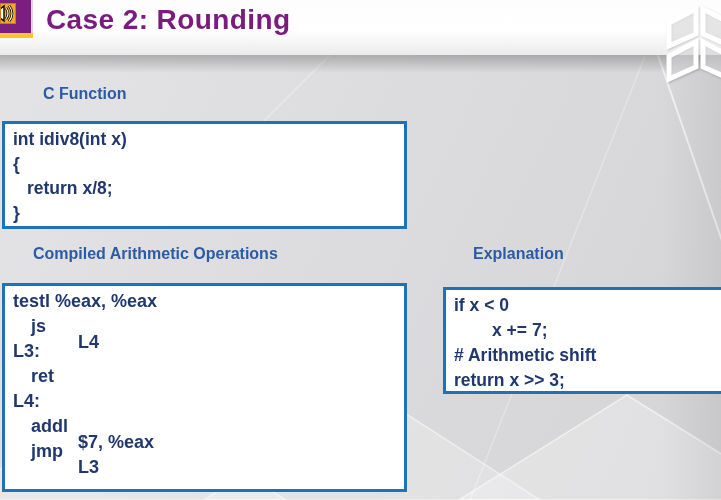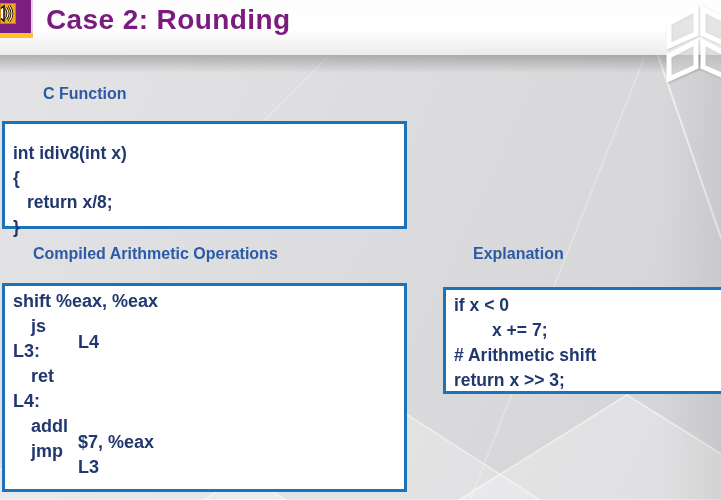--- a/index.html
+++ b/index.html
@@ -27,21 +27,21 @@
   .corner-strip{position:absolute;left:0;top:33px;width:33px;height:5px;background:#ffc32a;}
   .book-icon{position:absolute;left:659px;top:1px;}
   
   .heading{position:absolute;margin:0;font-size:16px;font-weight:bold;color:#2b5ba6;}
   #h-c{left:43px;top:85px;}
   #h-asm{left:33px;top:245px;}
   #h-exp{left:473px;top:245px;}
   
   .code-box{position:absolute;box-sizing:border-box;background:#ffffff;
     border:3px solid #1d73ba;color:#21386e;font-weight:bold;}
-  #box-c  {left:2px;  top:121px;width:405px;height:108px;font-size:17.5px;padding-top:17px;}
+  #box-c  {left:2px;  top:121px;width:405px;height:108px;font-size:17.5px;padding-top:3px;}
   #box-asm{left:2px;  top:283px;width:405px;height:209px;font-size:18px;  padding-top:3px;}
   #box-exp{left:443px;top:287px;width:313px;height:107px;font-size:17.5px;padding-top:3px;}
   .code-line{position:relative;white-space:pre;padding-left:8px;}
   #box-c   .code-line{line-height:24.5px;}
   #box-asm .code-line{line-height:25px;}
   #box-exp .code-line{line-height:25px;}
   #box-c   .ind1{padding-left:22px;}
   #box-asm .ind1{padding-left:26px;}
   #box-exp .ind2{padding-left:46px;}
   #box-asm .op{position:absolute;left:73px;top:16px;}
@@ -92,21 +92,21 @@
   <h2 class="heading" id="h-asm">Compiled Arithmetic Operations</h2>
   <h2 class="heading" id="h-exp">Explanation</h2>
 
   <div class="code-box" id="box-c">
       <div class="code-line">int idiv8(int x)</div>
       <div class="code-line">{</div>
       <div class="code-line ind1">return x/8;</div>
       <div class="code-line">}</div>
     </div>
   <div class="code-box" id="box-asm">
-      <div class="code-line">shift %eax, %eax</div>
+      <div class="code-line">testl %eax, %eax</div>
       <div class="code-line ind1"><span>js</span><span class="op">L4</span></div>
       <div class="code-line">L3:</div>
       <div class="code-line ind1">ret</div>
       <div class="code-line">L4:</div>
       <div class="code-line ind1"><span>addl</span><span class="op">$7, %eax</span></div>
       <div class="code-line ind1"><span>jmp</span><span class="op">L3</span></div>
     </div>
   <div class="code-box" id="box-exp">
       <div class="code-line">if x &lt; 0</div>
       <div class="code-line ind2">x += 7;</div>

